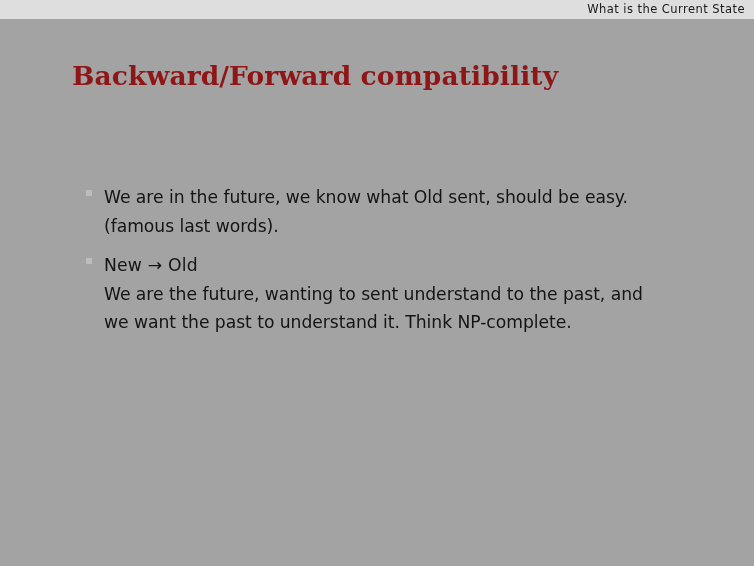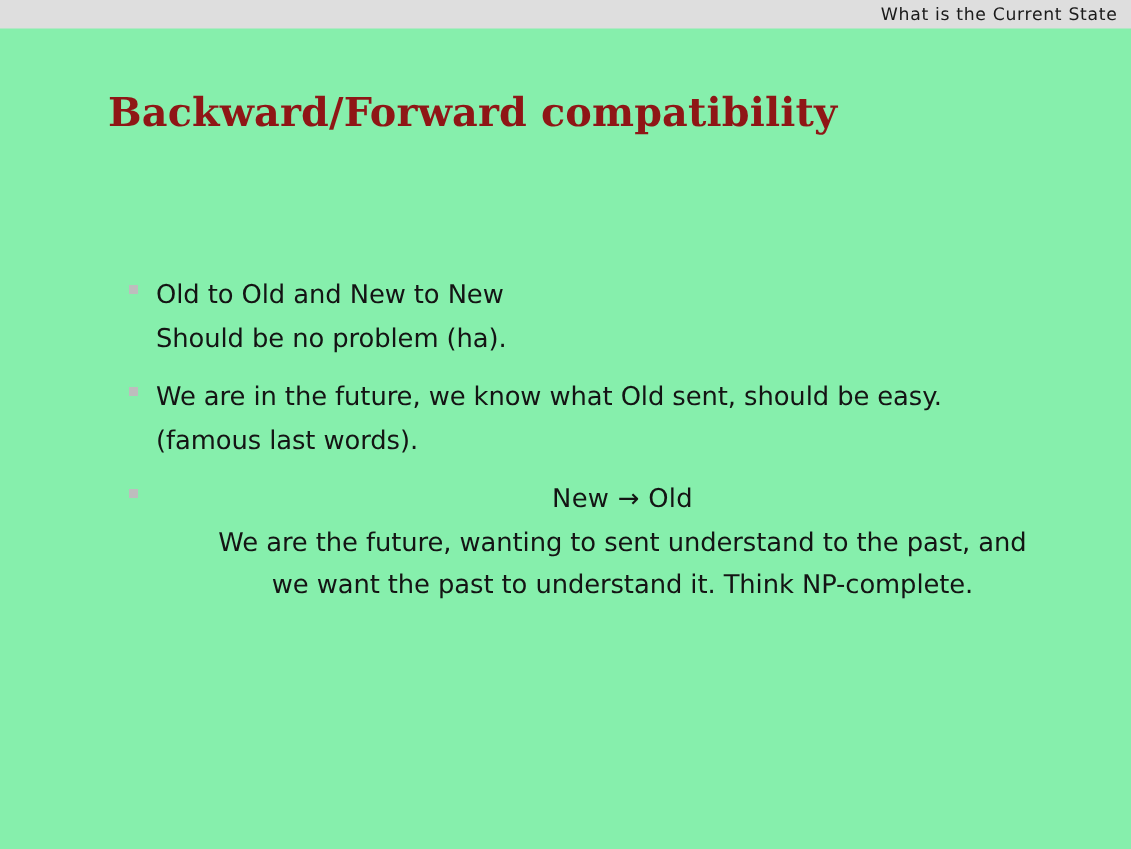--- a/index.html
+++ b/index.html
@@ -13,21 +13,21 @@
     height: 566px;
     overflow: hidden;
     font-family: "DejaVu Sans", sans-serif;
     -webkit-font-smoothing: antialiased;
   }
 
   .slide {
     position: relative;
     width: 754px;
     height: 566px;
-    background: #86efac;
+    background: #a3a3a3;
     text-decoration: underline;
   }
 
   
   .headbar {
     position: absolute;
     left: 0;
     top: 0;
     width: 754px;
     height: 19px;
@@ -74,21 +74,21 @@
     position: absolute;
     left: 86px;
     top: 183px;
     width: 640px;
   }
   .bullet {
     position: relative;
     padding-left: 18px;
     margin-bottom: 11px;
   }
-  .bullet:last-child { margin-bottom: 0; text-align: center; }
+  .bullet:last-child { margin-bottom: 0; }
 
   .bullet-marker {
     position: absolute;
     left: 0;
     top: 7px;
     width: 6px;
     height: 6px;
     background: #bdbdbd;
   }
 
@@ -109,25 +109,20 @@
 
   <div class="headbar"></div>
 
   <div class="head-title">What is the Current State</div>
 
 
   <div class="slide-title">Backward/Forward compatibility</div>
 
   <div class="body">
 
-    <div class="bullet">
-      <span class="bullet-marker"></span>
-      <div class="line">Old to Old and New to New</div>
-      <div class="line">Should be no problem (ha).</div>
-    </div>
 
     <div class="bullet">
       <span class="bullet-marker"></span>
       <div class="line">We are in the future, we know what Old sent, should be easy.</div>
       <div class="line">(famous last words).</div>
     </div>
 
     <div class="bullet">
       <span class="bullet-marker"></span>
       <div class="line arrow-line">New → Old</div>

